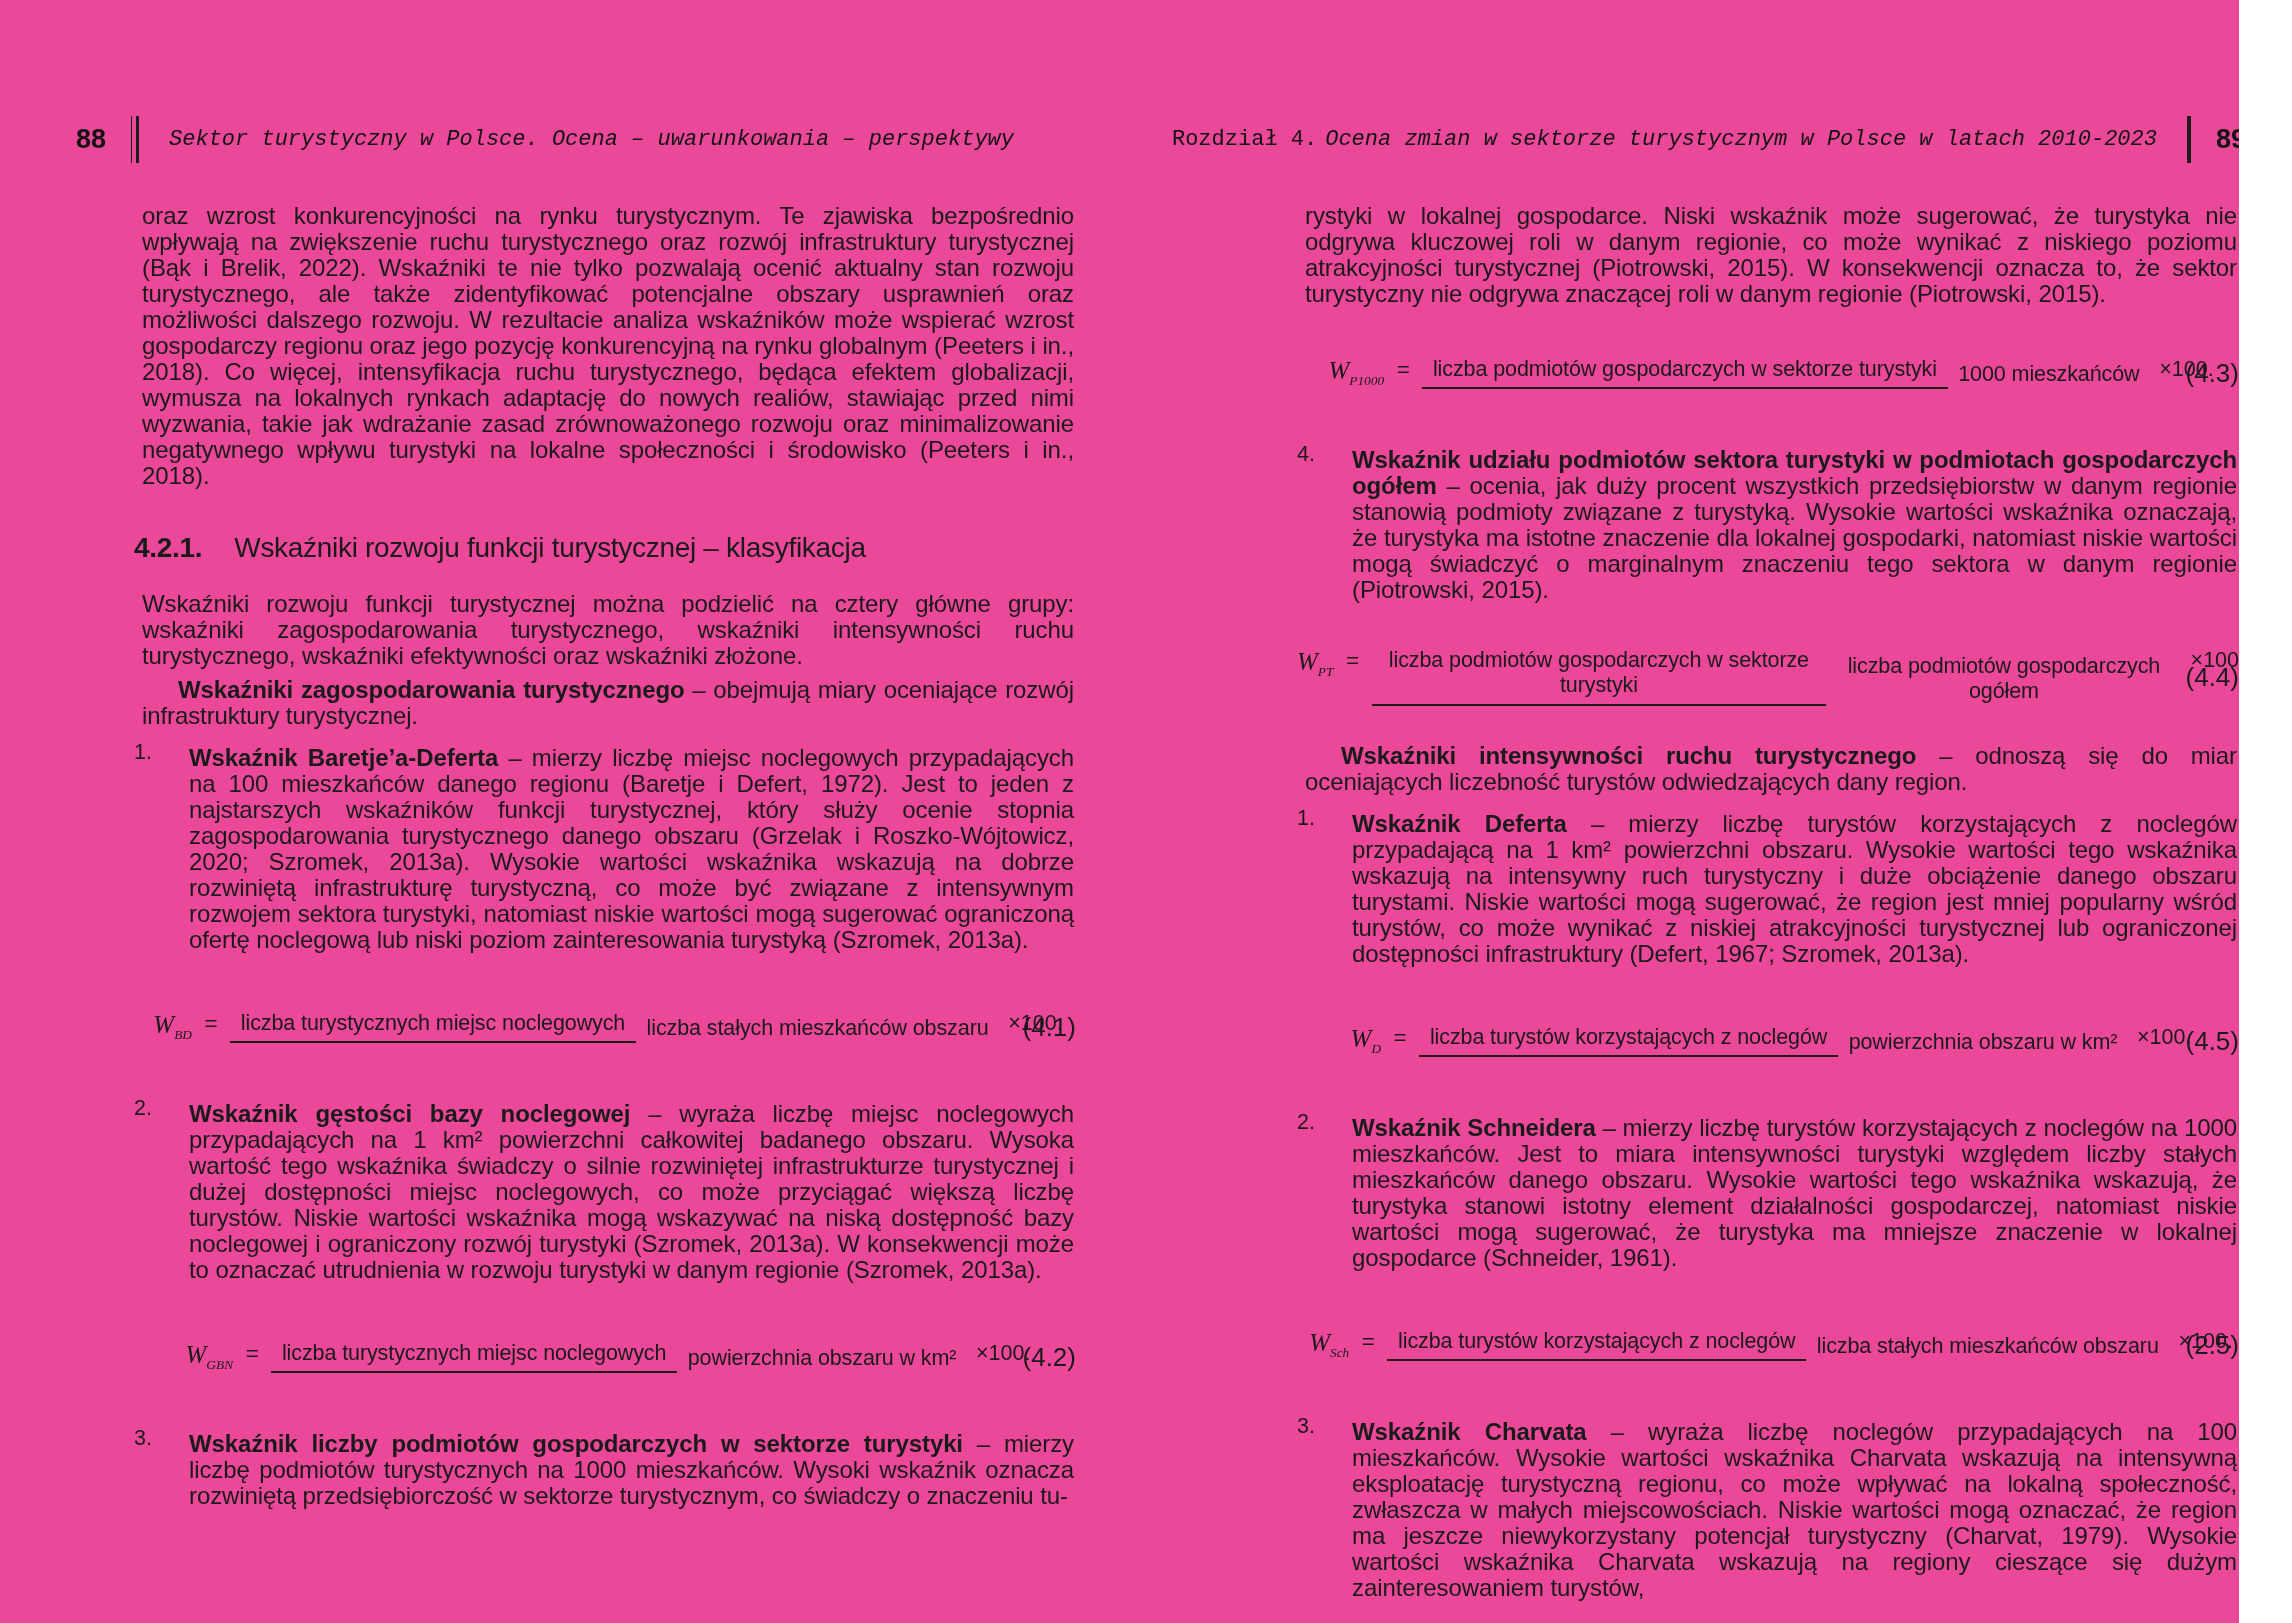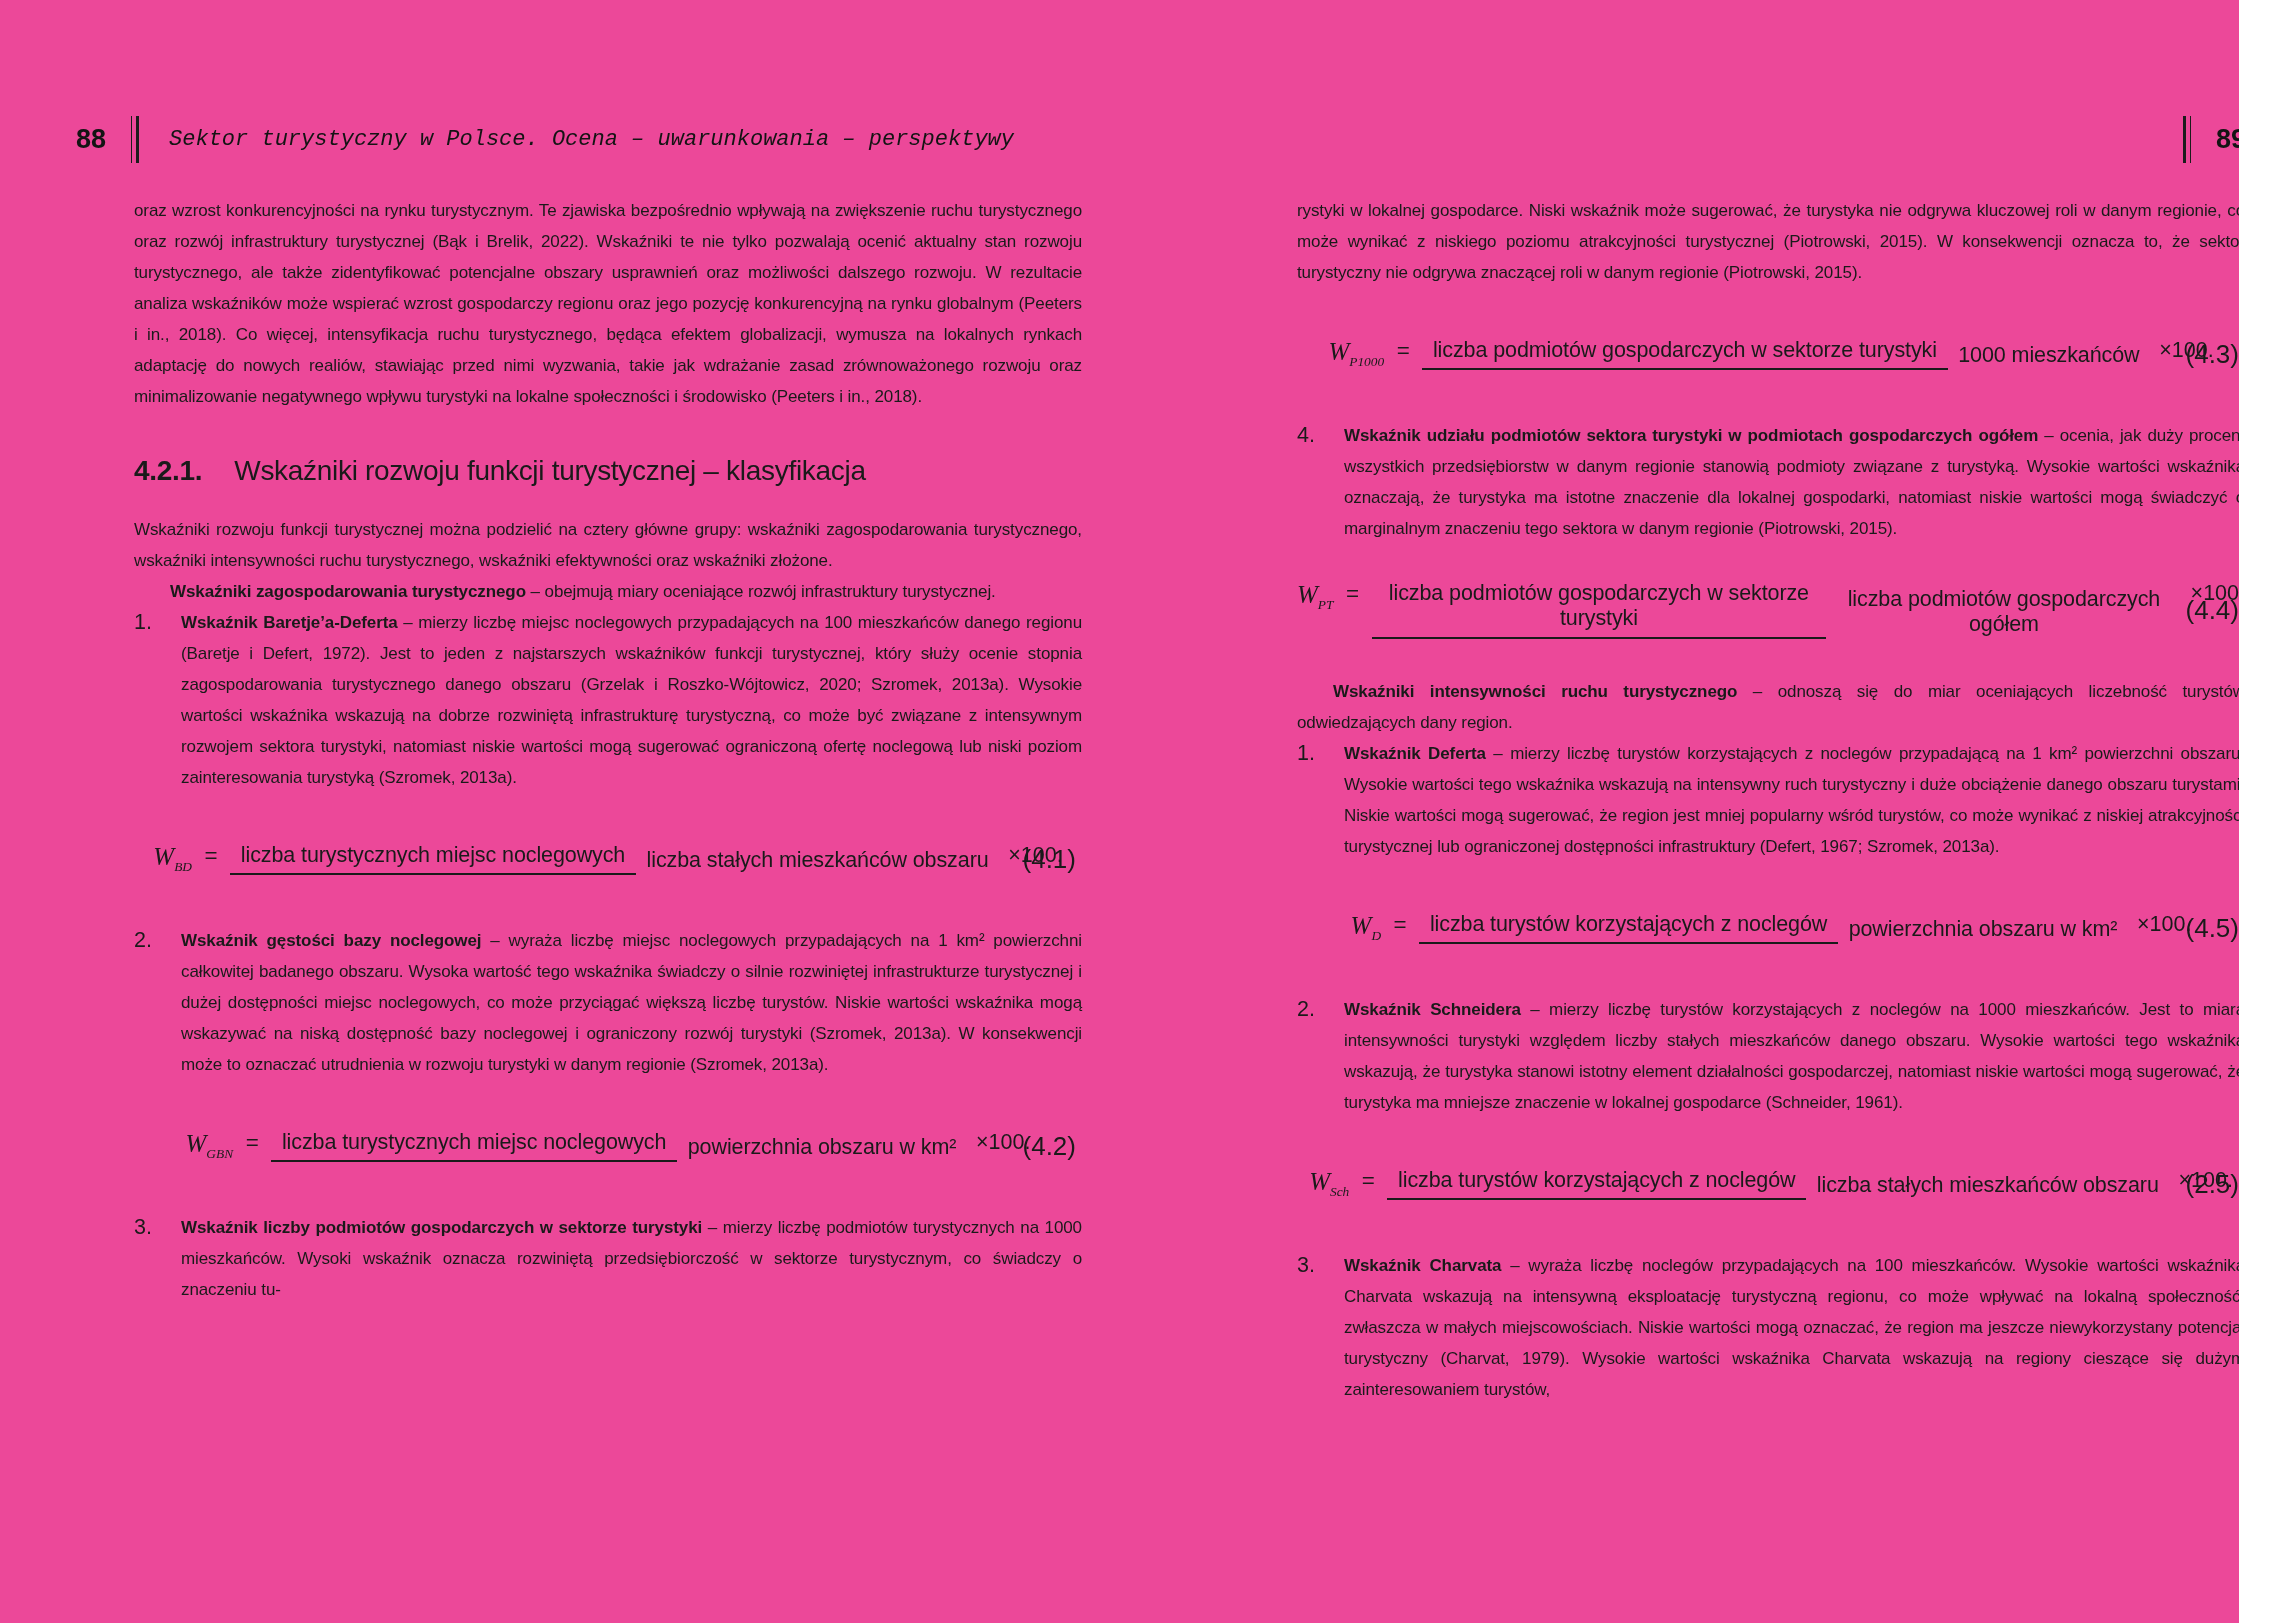--- a/index.html
+++ b/index.html
@@ -25,23 +25,23 @@
   .runtitle.all-italic { font-style: italic; }
   .runtitle .chap { font-style: normal; margin-right: 8px; }
   .runtitle .ital { font-style: italic; }
 
   
   .page { position: absolute; top: 195px; width: 948px; }
   .page-left  { left: 134px; }
   .page-right { left: 1297px; }
 
   .p, .li-body {
-    margin: 0;
-    font-size: 17px;
-    line-height: 31px;
+    margin: 8px;
+    font-size: 24px;
+    line-height: 26px;
     text-align: justify;
     letter-spacing: -0.1px;
   }
   .p.indent { text-indent: 36px; }
   b { font-weight: bold; }
 
   .li { display: flex; }
   .li-num { flex: 0 0 47px; font-size: 21.5px; line-height: 31px; }
   .li-body { flex: 1; }
 
@@ -72,20 +72,21 @@
 
 <div class="spread">
 
   <header class="pagehead head-left">
     <span class="pgnum">88</span>
     <span class="dbl-rule"></span>
     <span class="runtitle all-italic">Sektor turystyczny w Polsce. Ocena – uwarunkowania – perspektywy</span>
   </header>
 
   <header class="pagehead head-right">
+    <span class="runtitle"><span class="chap">Rozdział 4.</span><span class="ital">Ocena zmian w sektorze turystycznym w Polsce w latach 2010-2023</span></span>
     <span class="dbl-rule"></span>
     <span class="pgnum">89</span>
   </header>
 
   <main class="page page-left">
 
     <p class="p">oraz wzrost konkurencyjności na rynku turystycznym. Te zjawiska bezpośrednio wpływają na zwiększenie ruchu turystycznego oraz rozwój infrastruktury turystycznej (Bąk i Brelik, 2022). Wskaźniki te nie tylko pozwalają ocenić aktualny stan rozwoju turystycznego, ale także zidentyfikować potencjalne obszary usprawnień oraz możliwości dalszego rozwoju. W rezultacie analiza wskaźników może wspierać wzrost gospodarczy regionu oraz jego pozycję konkurencyjną na rynku globalnym (Peeters i in., 2018). Co więcej, intensyfikacja ruchu turystycznego, będąca efektem globalizacji, wymusza na lokalnych rynkach adaptację do nowych realiów, stawiając przed nimi wyzwania, takie jak wdrażanie zasad zrównoważonego rozwoju oraz minimalizowanie negatywnego wpływu turystyki na lokalne społeczności i środowisko (Peeters i in., 2018).</p>
 
     <div class="section-head">
       <span class="sec-num">4.2.1.</span>

